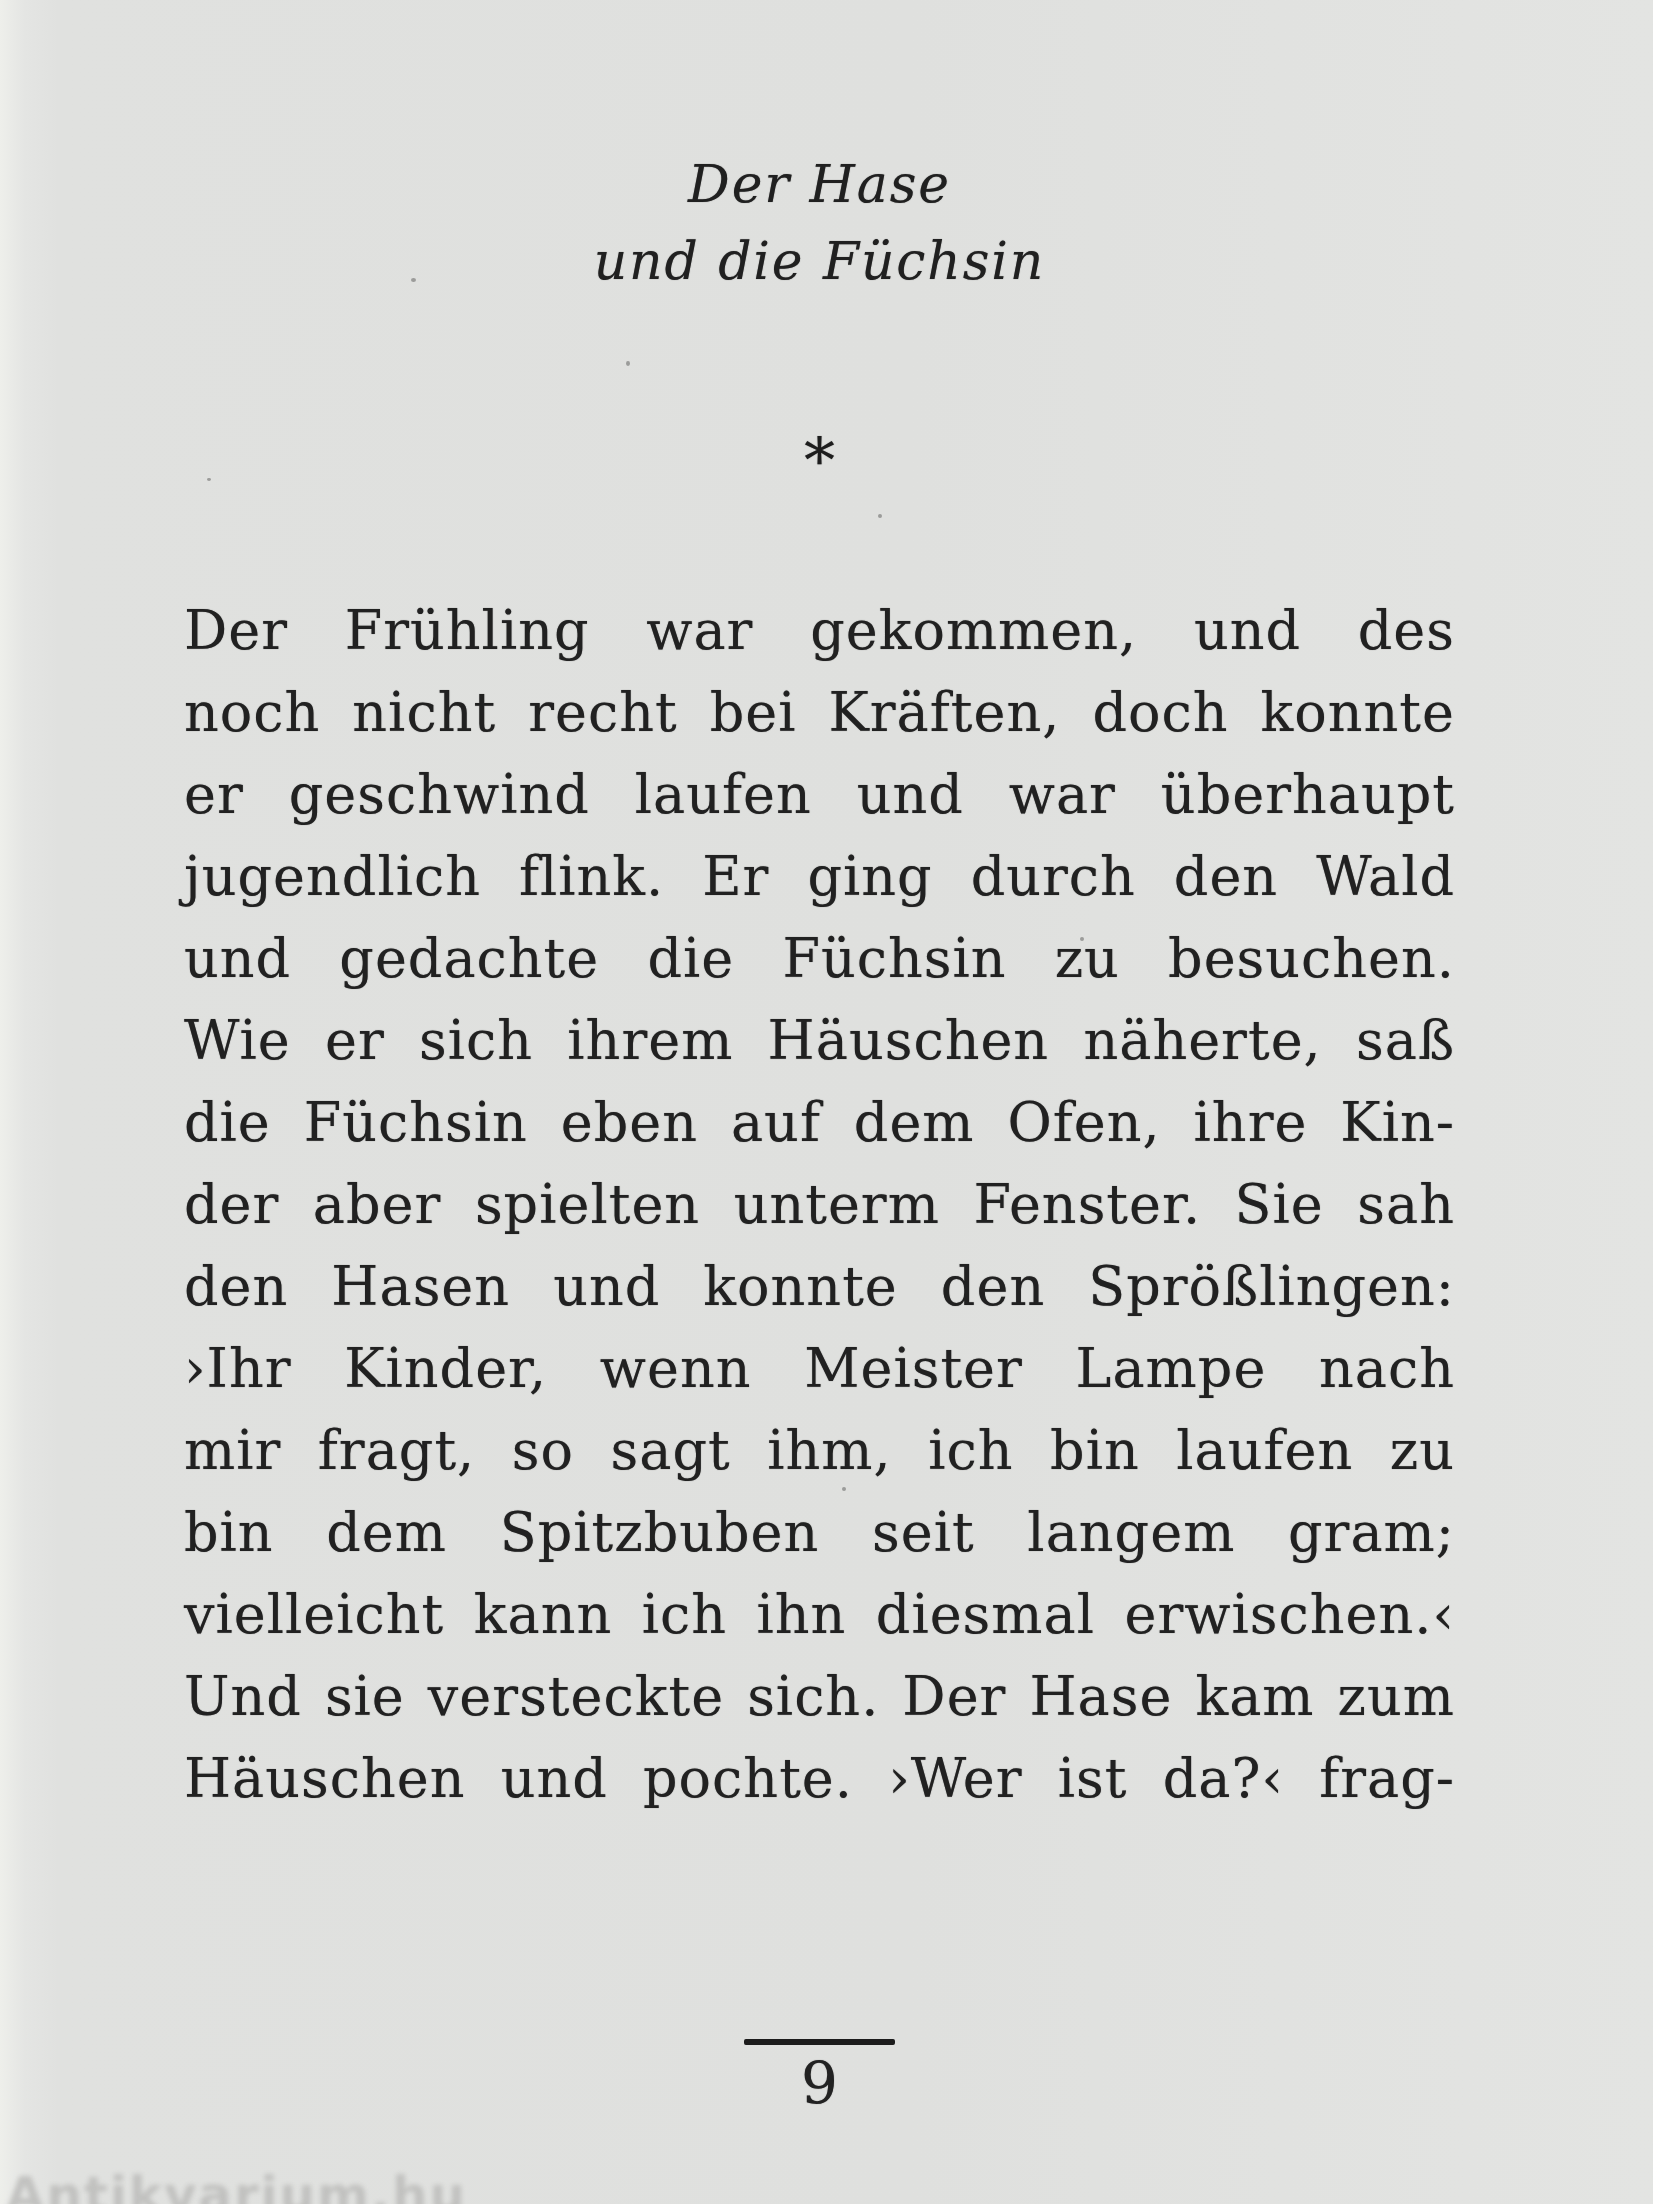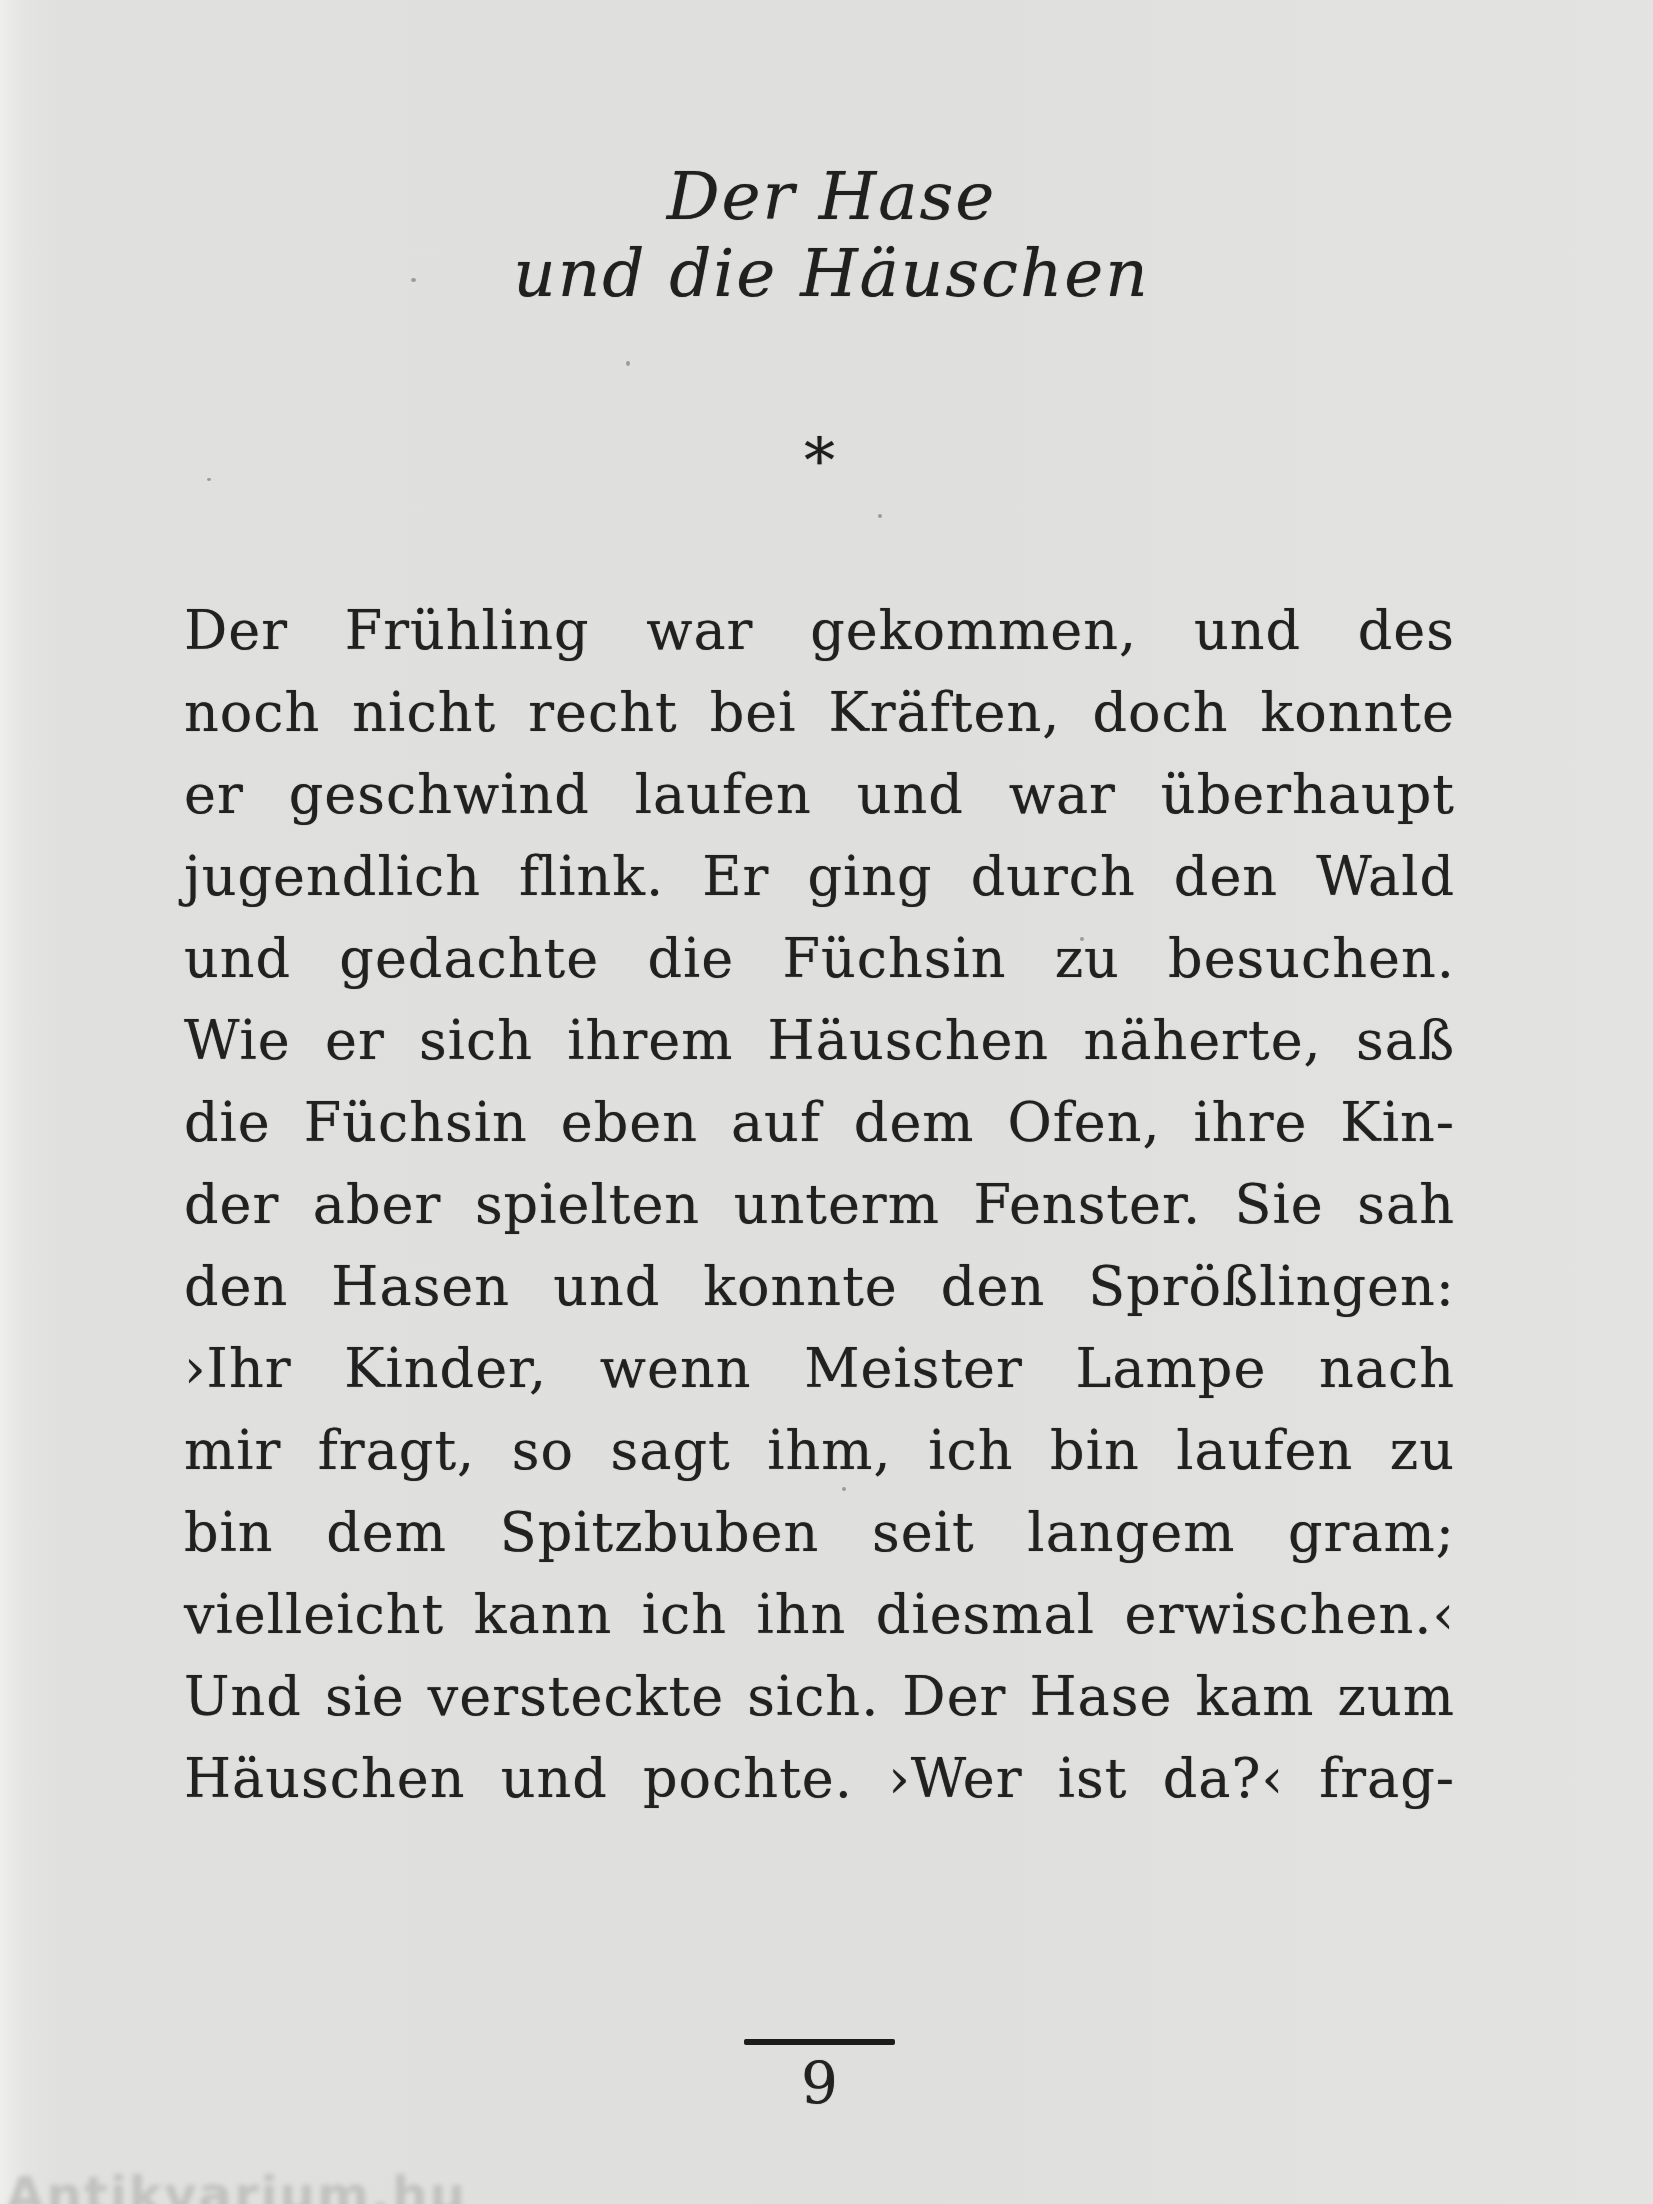--- a/index.html
+++ b/index.html
@@ -14,25 +14,25 @@
     overflow: hidden;
     background: linear-gradient(90deg, #eeefeb 0px, #e4e5e3 25px, #e0e1df 58px, #dfe0de 55%, #e3e4e2 100%);
     font-family: "DejaVu Serif", "Liberation Serif", serif;
     color: #1f1f1f;
   }
   .title {
     position: absolute;
     top: 146px;
     left: 184px;
     width: 1271px;
-    margin: 12px;
+    margin: 0;
     text-align: center;
     font-style: italic;
     font-weight: 500;
-    font-size: 66px;
+    font-size: 52px;
     line-height: 77px;
     letter-spacing: 1.9px;
     color: #202020;
     text-shadow: 0 0 1px rgba(25,25,25,0.55);
   }
   .title .title-line { display: block; }
   .separator {
     position: absolute;
     top: 430px;
     left: 184px;
@@ -111,21 +111,21 @@
   .s5 { left: 1080px; top: 937px; width: 3.9px; height: 3.9px; }
   .s6 { left: 842px; top: 1487px; width: 3.9px; height: 3.9px; }
 </style>
 </head>
 <body>
 
 <div class="page">
 
   <h1 class="title">
     <span class="title-line">Der Hase</span>
-    <span class="title-line">und die Häuschen</span>
+    <span class="title-line">und die Füchsin</span>
   </h1>
 
   <div class="separator">*</div>
 
   <div class="body">
       <div class="body-line">Der Frühling war gekommen, und des</div>
       <div class="body-line">noch nicht recht bei Kräften, doch konnte</div>
       <div class="body-line">er geschwind laufen und war überhaupt</div>
       <div class="body-line">jugendlich flink. Er ging durch den Wald</div>
       <div class="body-line">und gedachte die Füchsin zu besuchen.</div>

